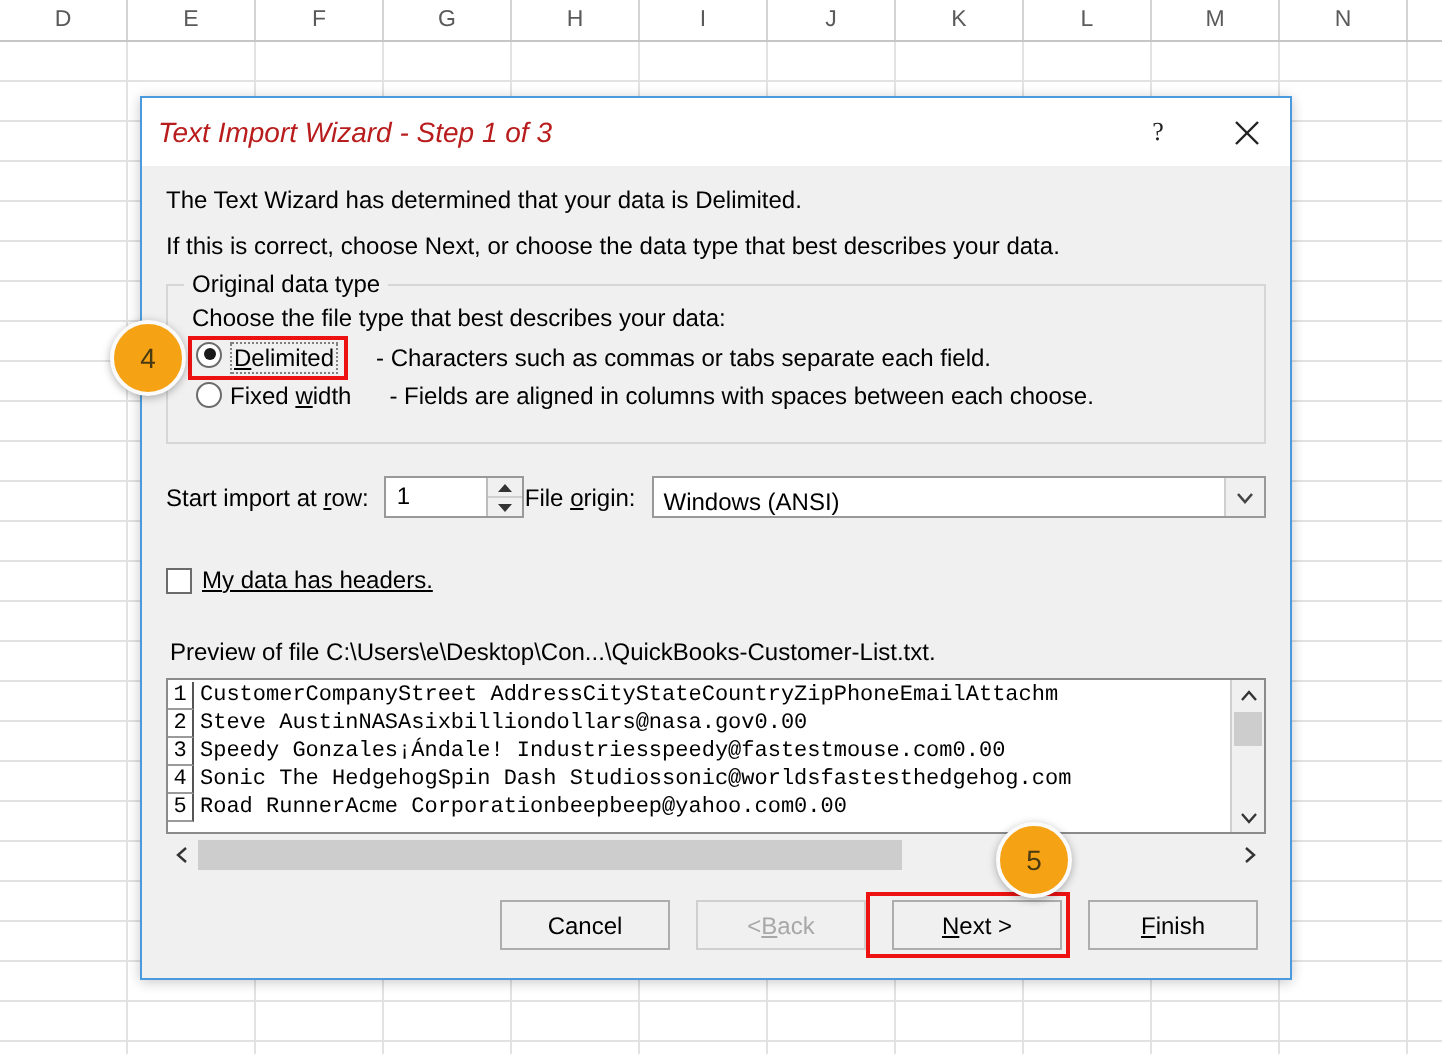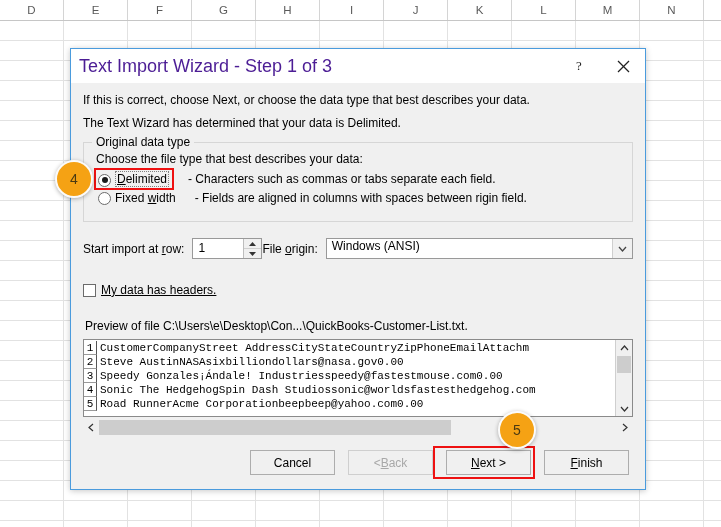--- a/index.html
+++ b/index.html
@@ -78,23 +78,24 @@
   }
   #titlebar {
     height: 34px;
     background: #ffffff;
     display: flex;
     align-items: center;
     box-sizing: border-box;
     padding-left: 8px;
   }
   #dialog-title {
-    font-size: 18px;
-    color: #4c1d95;
+    font-size: 14px;
+    color: #b91c1c;
     flex: 1;
+    font-style: italic;
   }
   .title-btn {
     width: 44px;
     height: 33px;
     display: flex;
     align-items: center;
     justify-content: center;
     font-size: 14px;
     color: #333;
     background: transparent;
@@ -137,21 +138,21 @@
     margin: 1px 0 3px 2px;
   }
   .radio-row {
     display: flex;
     align-items: center;
     height: 19px;
     margin-left: 2px;
   }
   .radio-wrap {
     display: inline-flex;
-    align-items: flex-end;
+    align-items: flex-start;
     padding: 1px 3px 1px 2px;
     box-sizing: border-box;
   }
   .radio-wrap.highlight {
     outline: 2px solid #ee1111;
     outline-offset: 0px;
   }
   .radio-sel-text {
     border: 1px dotted #808080;
     padding: 0 1px;
@@ -225,21 +226,21 @@
   .spin-b.top { border-bottom: 1px solid #cfcfcf; }
   #lbl-origin { }
   #combo {
     margin-left: 8px;
     flex: 1;
     height: 21px;
     border: 1px solid #999;
     background: #fff;
     box-sizing: border-box;
     display: flex;
-    align-items: flex-start;
+    align-items: flex-end;
   }
   #combo-value {
     flex: 1;
     font-size: 12px;
     padding-left: 5px;
   }
   #combo-arrow {
     width: 19px;
     height: 19px;
     background: #f0f0f0;
@@ -813,41 +814,41 @@
     <div class="title-btn">
       <svg width="13" height="13" viewBox="0 0 13 13">
         <line x1="1" y1="1" x2="12" y2="12" stroke="#222" stroke-width="1.2"></line>
         <line x1="12" y1="1" x2="1" y2="12" stroke="#222" stroke-width="1.2"></line>
       </svg>
     </div>
   </div>
 
   <div id="dlg-body">
 
+    <div class="intro-line">The Text Wizard has determined that your data is Delimited.</div>
     <div class="intro-line">If this is correct, choose Next, or choose the data type that best describes your data.</div>
-    <div class="intro-line">The Text Wizard has determined that your data is Delimited.</div>
 
     <div id="groupbox">
       <div id="groupbox-legend">Original data type</div>
       <div class="gb-prompt">Choose the file type that best describes your data:</div>
 
       <div class="radio-row">
         <span class="radio-wrap highlight">
           <span class="radio-circle checked"></span>
           <span class="radio-label radio-sel-text"><u>D</u>elimited</span>
         </span>
         <span class="radio-desc">- Characters such as commas or tabs separate each field.</span>
       </div>
 
       <div class="radio-row">
         <span class="radio-wrap">
           <span class="radio-circle"></span>
           <span class="radio-label">Fixed <u>w</u>idth</span>
         </span>
-        <span class="radio-desc">- Fields are aligned in columns with spaces between rigin field.</span>
+        <span class="radio-desc">- Fields are aligned in columns with spaces between each choose.</span>
       </div>
     </div>
 
     <div id="row-origin">
       <span class="lbl">Start import at <u>r</u>ow:</span>
       <div id="spinner">
         <div id="spin-value">1</div>
         <div id="spin-btns">
           <div class="spin-b top">
             <svg width="7" height="4" viewBox="0 0 7 4">

